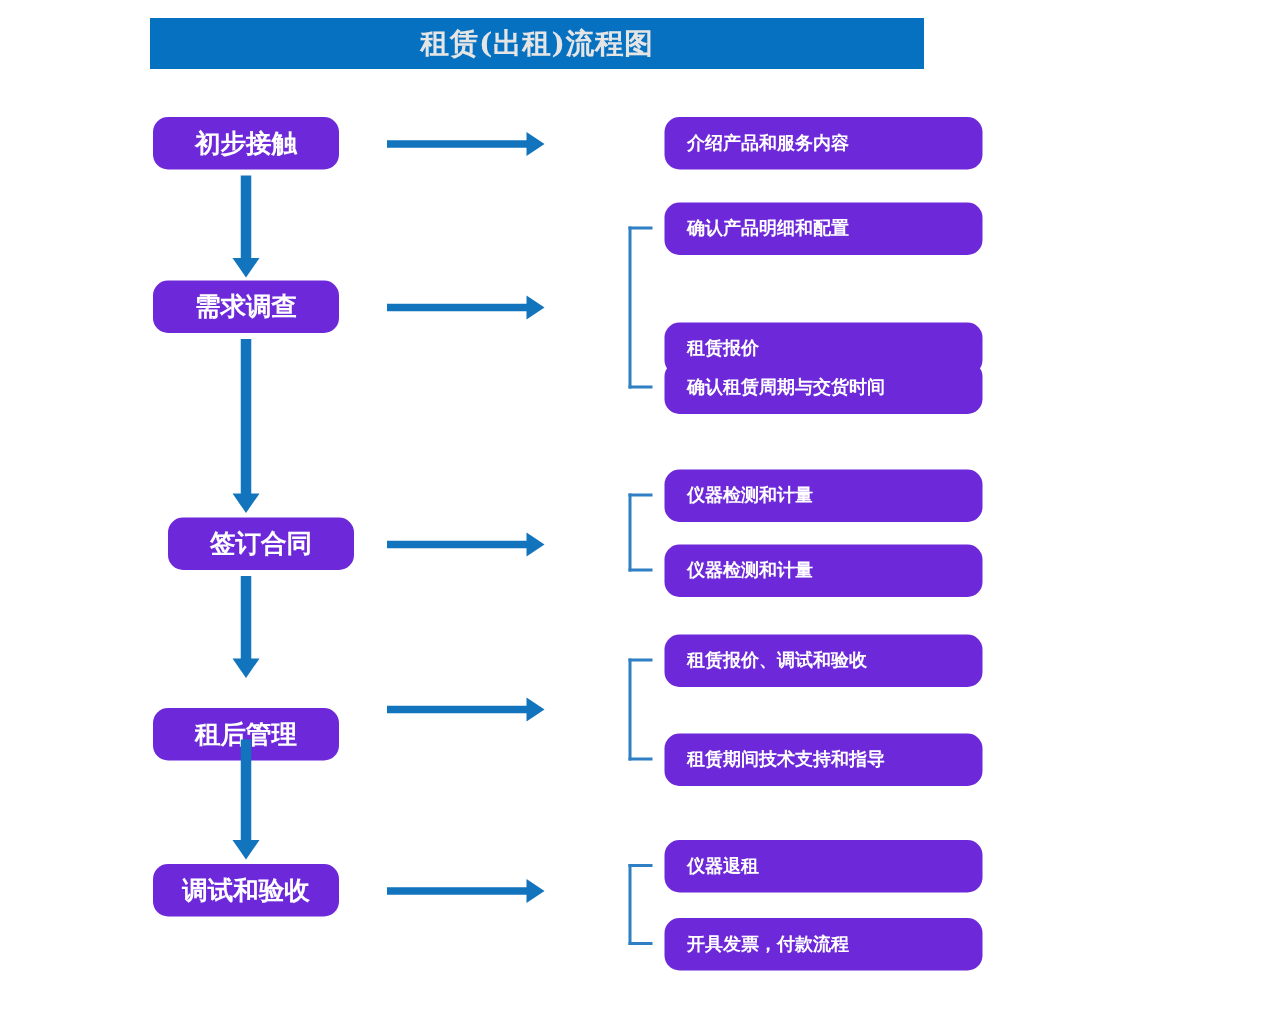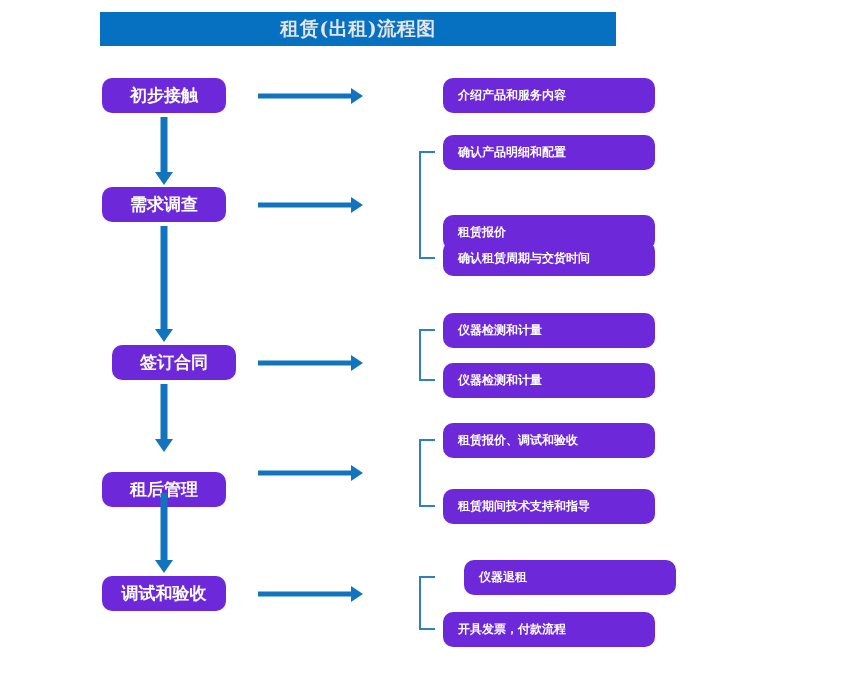--- a/index.html
+++ b/index.html
@@ -144,21 +144,21 @@
     </div>
   <div id="right-boxes">
       <div class="box box-right" style="left: 443px; top: 78px;">介绍产品和服务内容</div>
       <div class="box box-right" style="left: 443px; top: 135px;">确认产品明细和配置</div>
       <div class="box box-right" style="left: 443px; top: 202px; margin-top: 13px;">租赁报价</div>
       <div class="box box-right" style="left: 443px; top: 241px;">确认租赁周期与交货时间</div>
       <div class="box box-right" style="left: 443px; top: 313px;">仪器检测和计量</div>
       <div class="box box-right" style="left: 443px; top: 363px;">仪器检测和计量</div>
       <div class="box box-right" style="left: 443px; top: 423px;">租赁报价、调试和验收</div>
       <div class="box box-right" style="left: 443px; top: 489px;">租赁期间技术支持和指导</div>
-      <div class="box box-right" style="left: 443px; top: 560px; margin-left: 21px;">仪器退租</div>
+      <div class="box box-right" style="left: 443px; top: 560px;">仪器退租</div>
       <div class="box box-right" style="left: 443px; top: 612px;">开具发票，付款流程</div>
     </div>
   <div id="v-arrows">
       <div class="v-arrow" style="left: 152px; top: 117px; height: 68px;">
         <div class="shaft" style="height: 56px;"></div>
         <div class="head"></div>
       </div>
       <div class="v-arrow" style="left: 152px; top: 226px; height: 116px;">
         <div class="shaft" style="height: 104px;"></div>
         <div class="head"></div>

